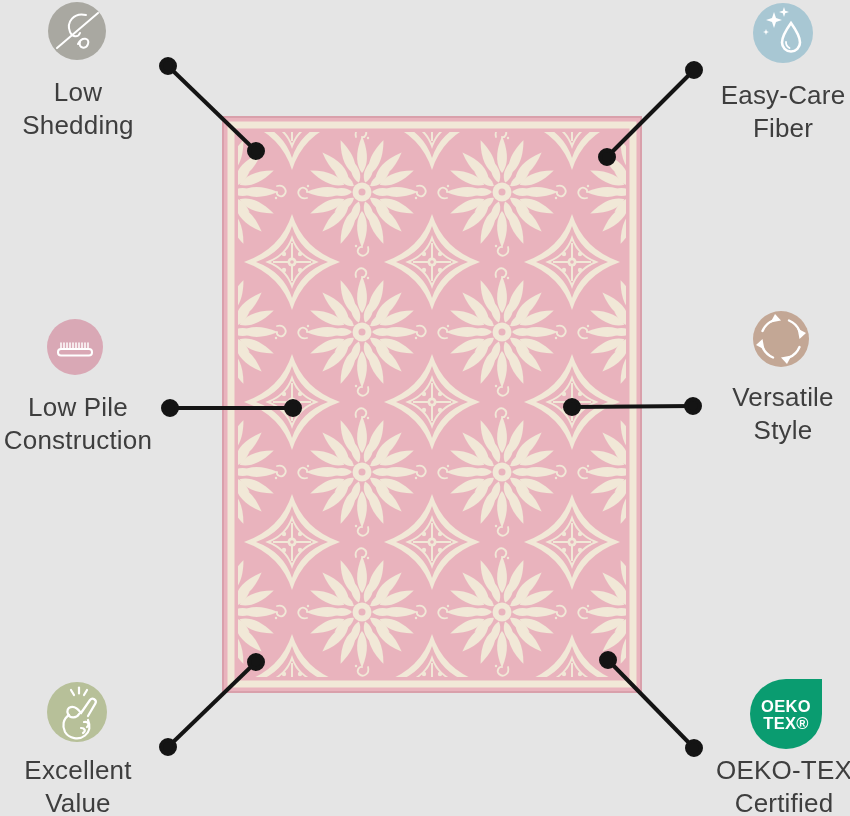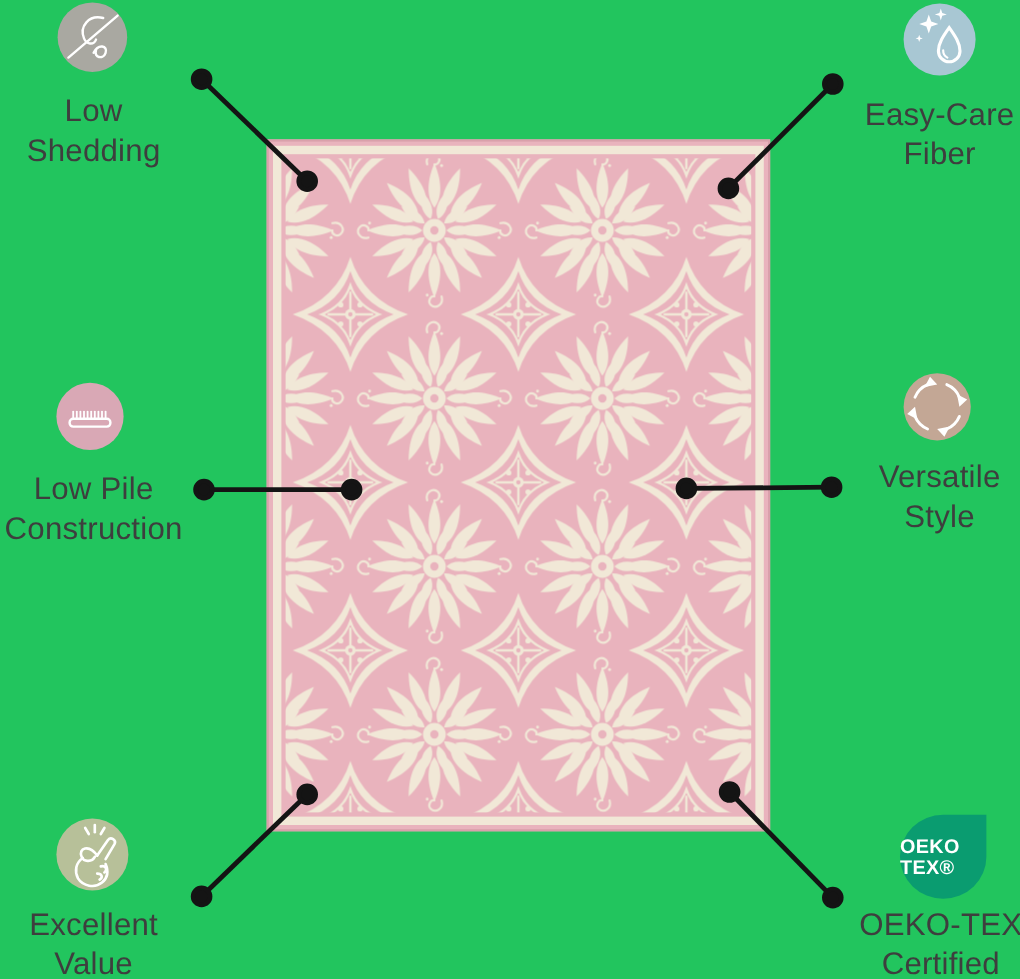--- a/index.html
+++ b/index.html
@@ -1,31 +1,31 @@
 <!DOCTYPE html>
 <html><head>
 <meta charset="utf-8">
 <style>
   html,body{margin:0;padding:0;background:#ffffff;}
   .canvas{
-    position:relative;width:850px;height:816px;background:#22c55e;
+    position:relative;width:850px;height:816px;background:#e5e5e5;
     font-family:"Liberation Sans", sans-serif;overflow:hidden;
   }
   .connectors{position:absolute;left:0;top:0;pointer-events:none;}
   .rug{position:absolute;left:222px;top:116px;width:420px;height:577px;}
   .icon{position:absolute;border-radius:50%;display:flex;align-items:center;justify-content:center;}
   .icon svg{display:block;}
   .ic-tl{left:48px;top:2px;width:58px;height:58px;background:#a9a8a1;}
   .ic-tr{left:753px;top:3px;width:60px;height:60px;background:#a8c7d3;}
   .ic-ml{left:47px;top:319px;width:56px;height:56px;background:#d9a8b5;}
   .ic-mr{left:753px;top:311px;width:56px;height:56px;background:#c3a795;}
   .ic-bl{left:47px;top:682px;width:60px;height:60px;background:#b7c099;}
   .badge{
     position:absolute;left:750px;top:679px;width:72px;height:70px;background:#0a9c70;
-    border-radius:50% 0 50% 50%;color:#ffffff;text-align:left;
+    border-radius:50% 0 50% 50%;color:#ffffff;text-align:center;
     font-weight:bold;font-size:16.5px;line-height:17px;box-sizing:border-box;padding-top:19px;
     letter-spacing:.3px;
   }
   .label{
     position:absolute;width:200px;text-align:center;color:#3e3e3e;
     font-size:26px;line-height:33px;letter-spacing:.2px;
   }
   .lb-tl{left:-22px;top:76px;}
   .lb-tr{left:683px;top:79px;}
   .lb-ml{left:-22px;top:391px;}

